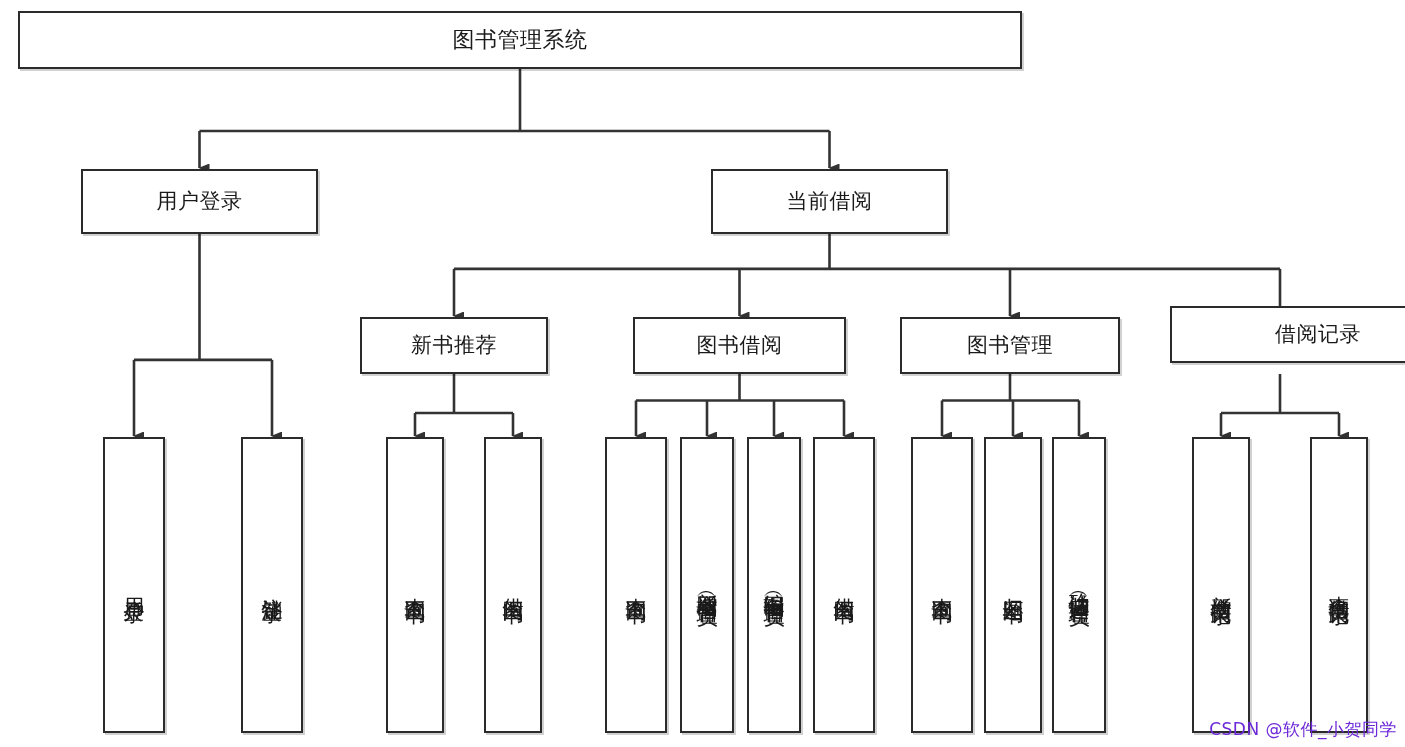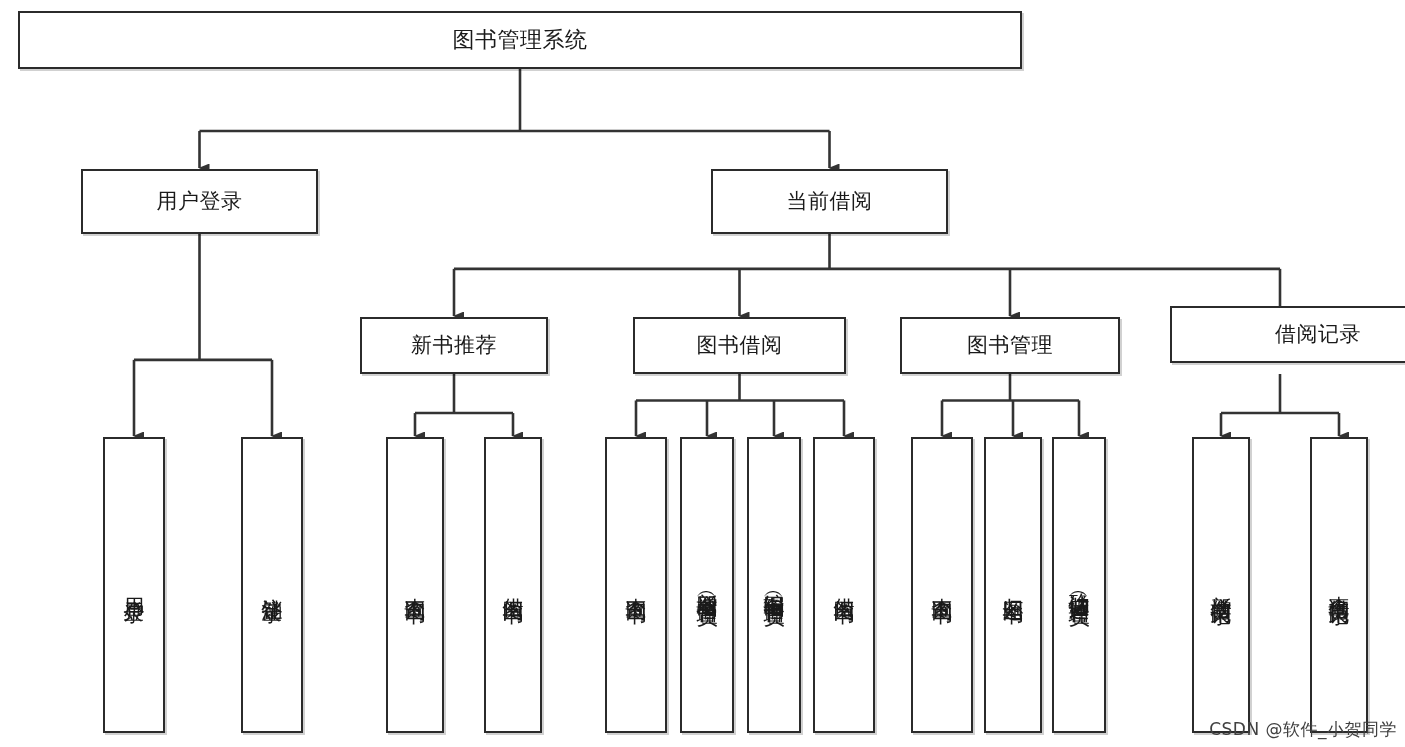--- a/index.html
+++ b/index.html
@@ -59,21 +59,21 @@
     font-size: 21px;
     line-height: 1.34;
     letter-spacing: 2px;
     white-space: nowrap;
   }
   #watermark {
     position: absolute;
     right: 8px;
     bottom: 6px;
     font-size: 17px;
-    color: #404040;
+    color: #6d28d9;
     letter-spacing: 0.5px;
     z-index: 6;
     white-space: nowrap;
     font-family: "DejaVu Sans", "Liberation Sans", sans-serif;
   }
 </style>
 </head>
 <body>
 
 <div id="diagram-root">

